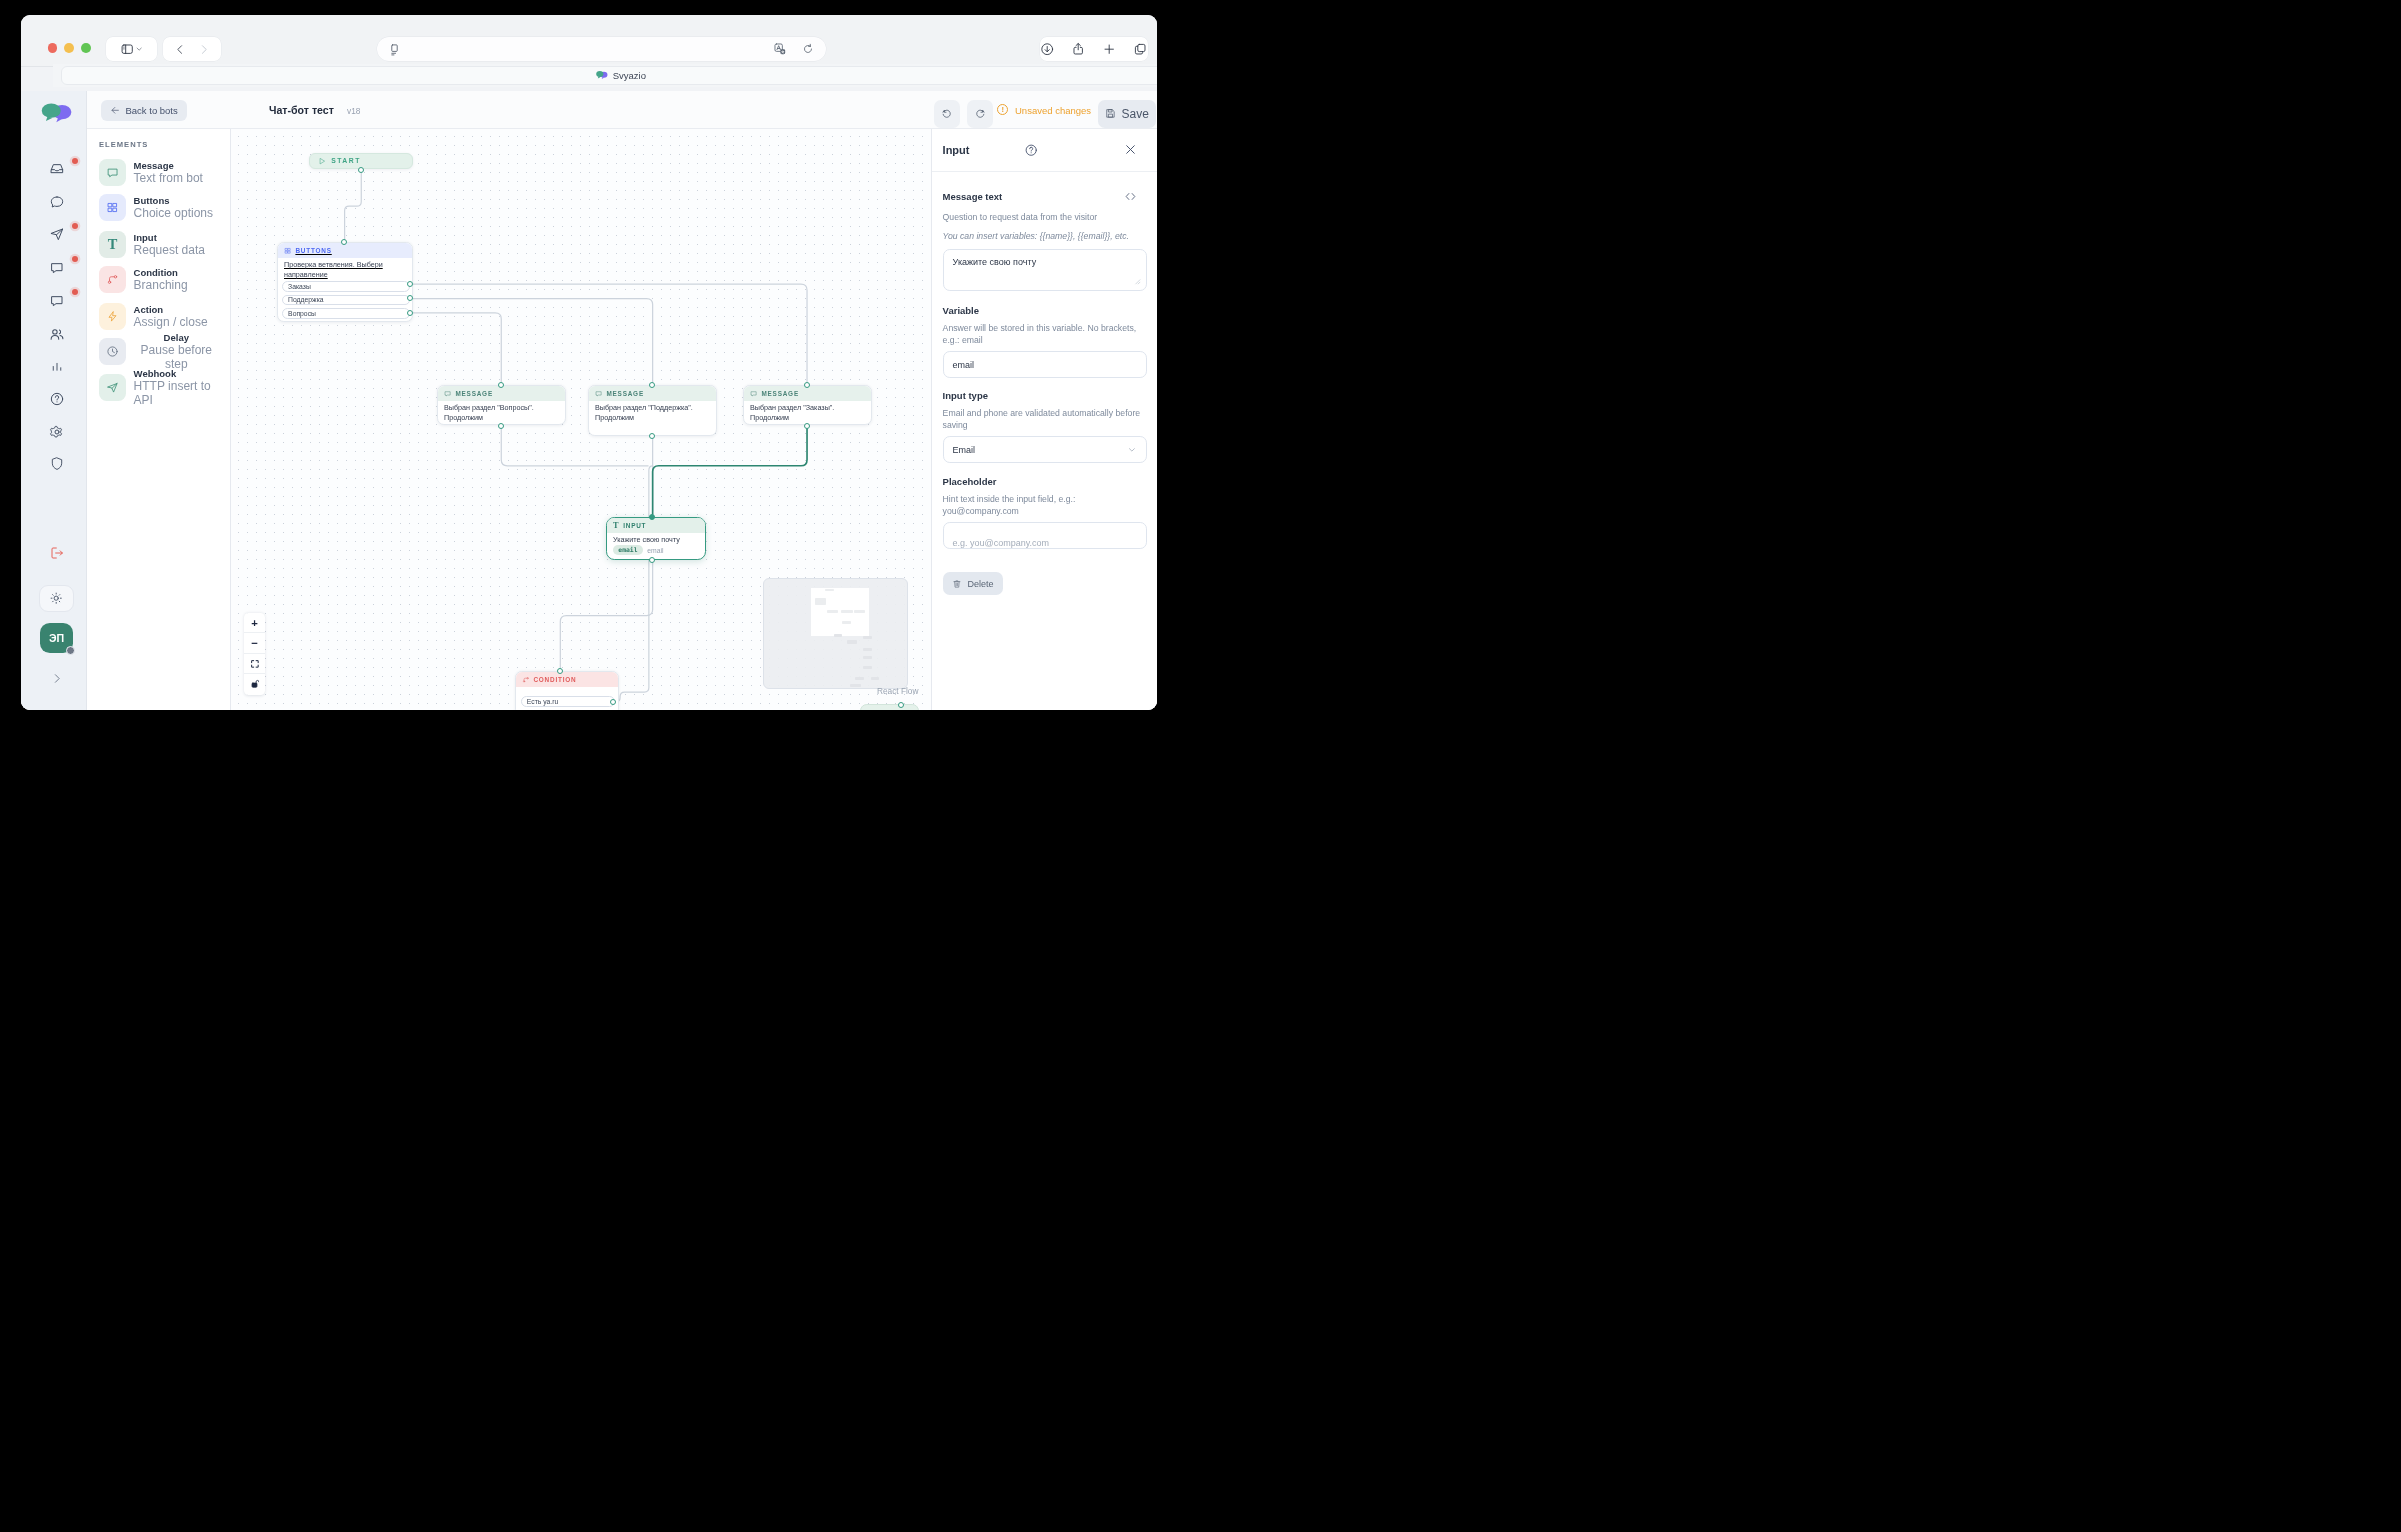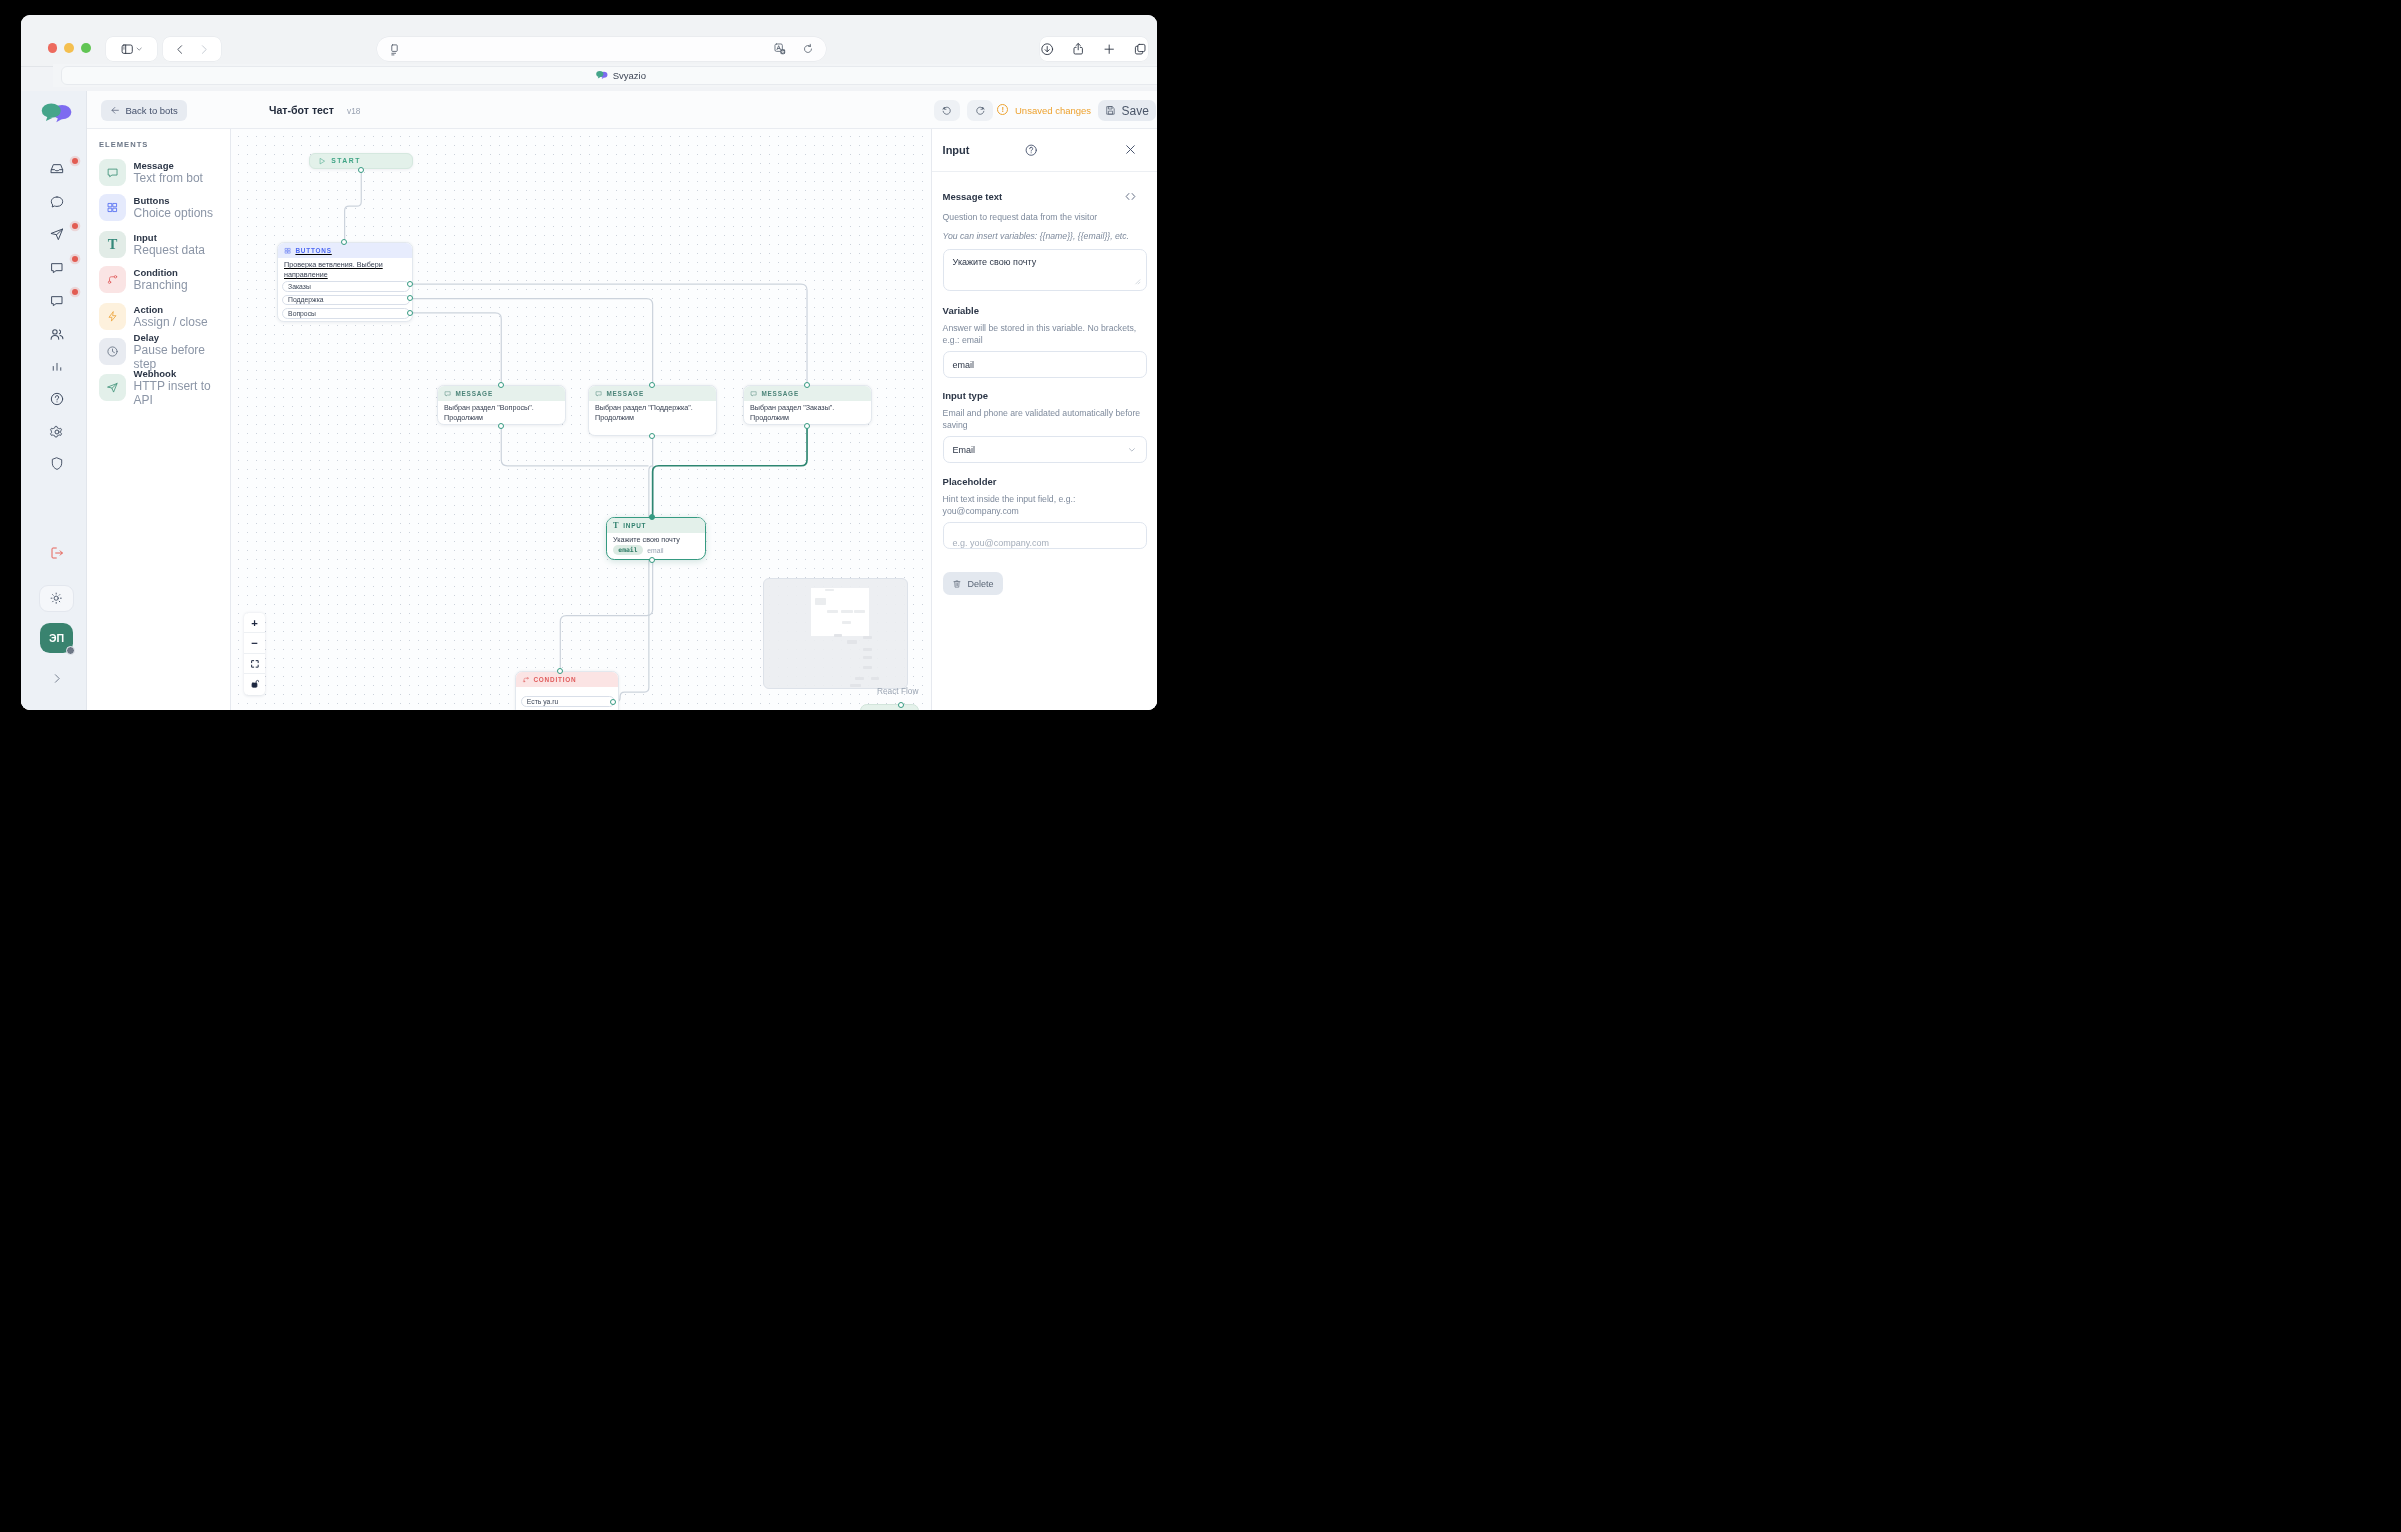--- a/index.html
+++ b/index.html
@@ -25,21 +25,21 @@
             background-image:radial-gradient(#cbd1da 0.8px, transparent 0.9px); background-size:9px 9px; background-position:3px 3px; overflow:hidden; }
   .panel { position:absolute; left:910px; top:38px; width:226px; height:582px; background:#fff; border-left:0.8px solid #e6e9ef; }
 
   .railicon { position:absolute; left:36px; transform:translateX(-50%); color:#414d61; }
   .raildot { position:absolute; width:6px; height:6px; border-radius:50%; background:#e25c52; box-shadow:0 0 0 2.3px rgba(226,92,82,.18); }
 
   .ic { display:block; stroke:currentColor; fill:none; stroke-width:1.5; stroke-linecap:round; stroke-linejoin:round; }
 
   
   .backchip { position:absolute; left:13.6px; top:9px; height:21px; padding:0 9px; background:#e7ebf1; border-radius:6px; display:flex; align-items:center; gap:5.3px; font-size:9.5px; color:#44506b; }
-  .hbtn { position:absolute; top:9px; height:21px; background:#eef1f5; border-radius:6.8px; display:flex; align-items:center; justify-content:center; color:#4a5568; }
+  .hbtn { position:absolute; top:9px; height:28px; background:#eef1f5; border-radius:6.8px; display:flex; align-items:center; justify-content:center; color:#4a5568; }
 
   
   .elitem { position:absolute; left:12px; width:120px; height:29px; display:flex; gap:7.6px; align-items:center; cursor:grab; }
   .elicon { width:27px; height:27px; border-radius:7.6px; display:flex; align-items:center; justify-content:center; flex:none; }
   .eltitle { font-size:9.5px; font-weight:bold; color:#2c3647; }
   .elsub { font-size:12px; color:#8b95a6; margin-top:0; }
 
   
   .node { position:absolute; background:#fff; border:0.8px solid #e3e8ee; border-radius:6.8px; box-shadow:0 0.8px 3px rgba(25,39,72,.07); }
   .nhead { height:15px; display:flex; align-items:center; gap:3.8px; padding:0 6px; border-radius:6px 6px 0 0; font-size:6.4px; font-weight:bold; letter-spacing:0.8px; }
@@ -322,21 +322,21 @@
         <div class="elicon" style="background:#fdf1dd;color:#eda43a;">
               <svg class="ic" width="13" height="13" viewBox="0 0 24 24">
                 <path d="M13 3.5 L5.5 13.5 H11 L10 20.5 L18.5 10.5 H13 Z"></path>
               </svg>
             </div>
         <div>
               <div class="eltitle">Action</div>
               <div class="elsub">Assign / close</div>
             </div>
       </div>
-      <div class="elitem" style="top:208px;">
+      <div class="elitem" style="top:208px;text-align:center;">
         <div class="elicon" style="background:#e8ebf1;color:#5f6b7d;">
               <svg class="ic" width="13" height="13" viewBox="0 0 24 24">
                 <circle cx="12" cy="12" r="8.5"></circle>
                 <path d="M12 7.5 V12 L15.5 14"></path>
               </svg>
             </div>
         <div>
               <div class="eltitle">Delay</div>
               <div class="elsub">Pause before step</div>
             </div>

